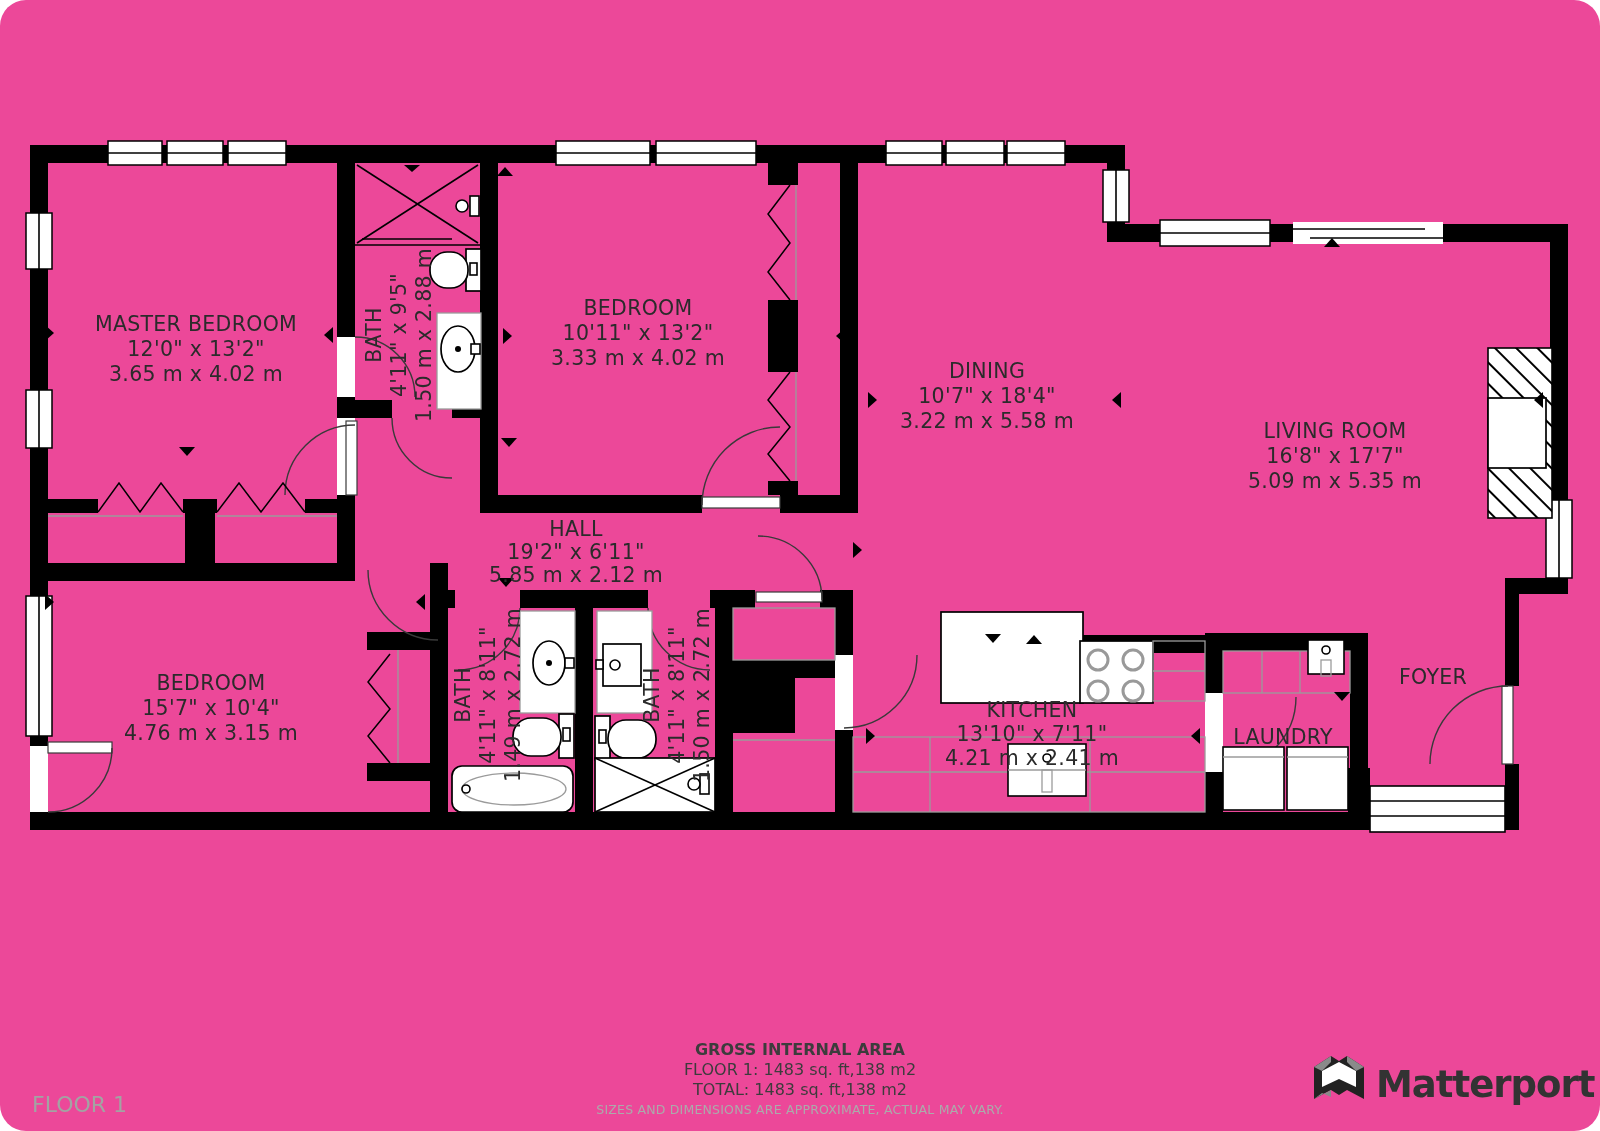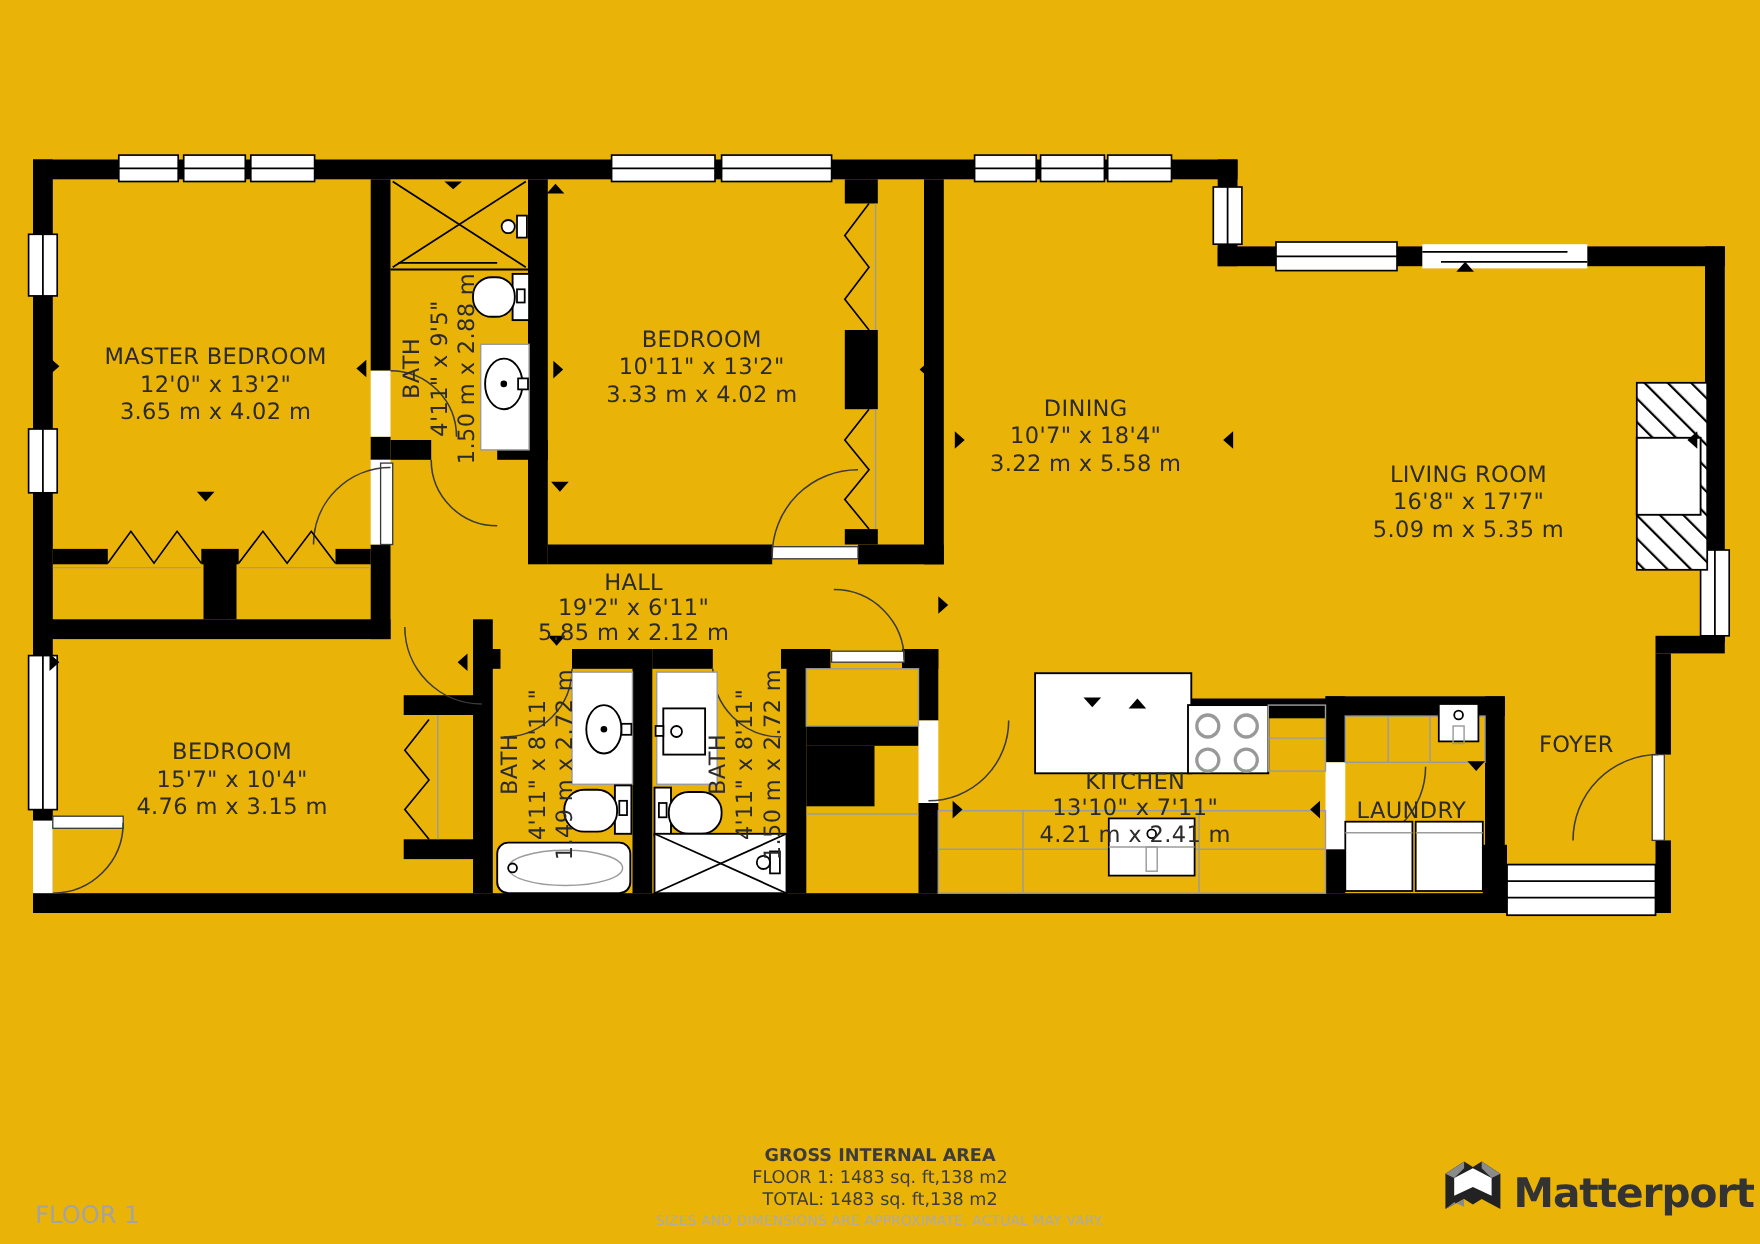--- a/index.html
+++ b/index.html
@@ -1,16 +1,16 @@
 <!DOCTYPE html>
 <html><head>
 <meta charset="utf-8">
 <style>
   html,body{margin:0;padding:0;background:#fff;}
-  .page{width:1600px;height:1131px;position:relative;background:#eab308;font-family:"DejaVu Sans",sans-serif;}
+  .page{width:1600px;height:1131px;position:relative;background:#ec4899;font-family:"DejaVu Sans",sans-serif;border-radius:26px;}
   svg{display:block;}
   .w{fill:#000;stroke:none;}
   .thin{fill:none;stroke:#000;stroke-width:1.6;}
   .thin2{fill:#fff;stroke:#000;stroke-width:1.6;}
   .lt{fill:none;stroke:#9b9b9b;stroke-width:1.3;}
   .ltf{fill:#fff;stroke:#9b9b9b;stroke-width:1.3;}
   .fx{fill:#fff;stroke:#000;stroke-width:1.7;}
   .arc{fill:none;stroke:#3a3a3a;stroke-width:1.4;}
   .leaf{fill:#fff;stroke:#3a3a3a;stroke-width:1.2;}
   .win{fill:#fff;stroke:#000;stroke-width:1.5;}

